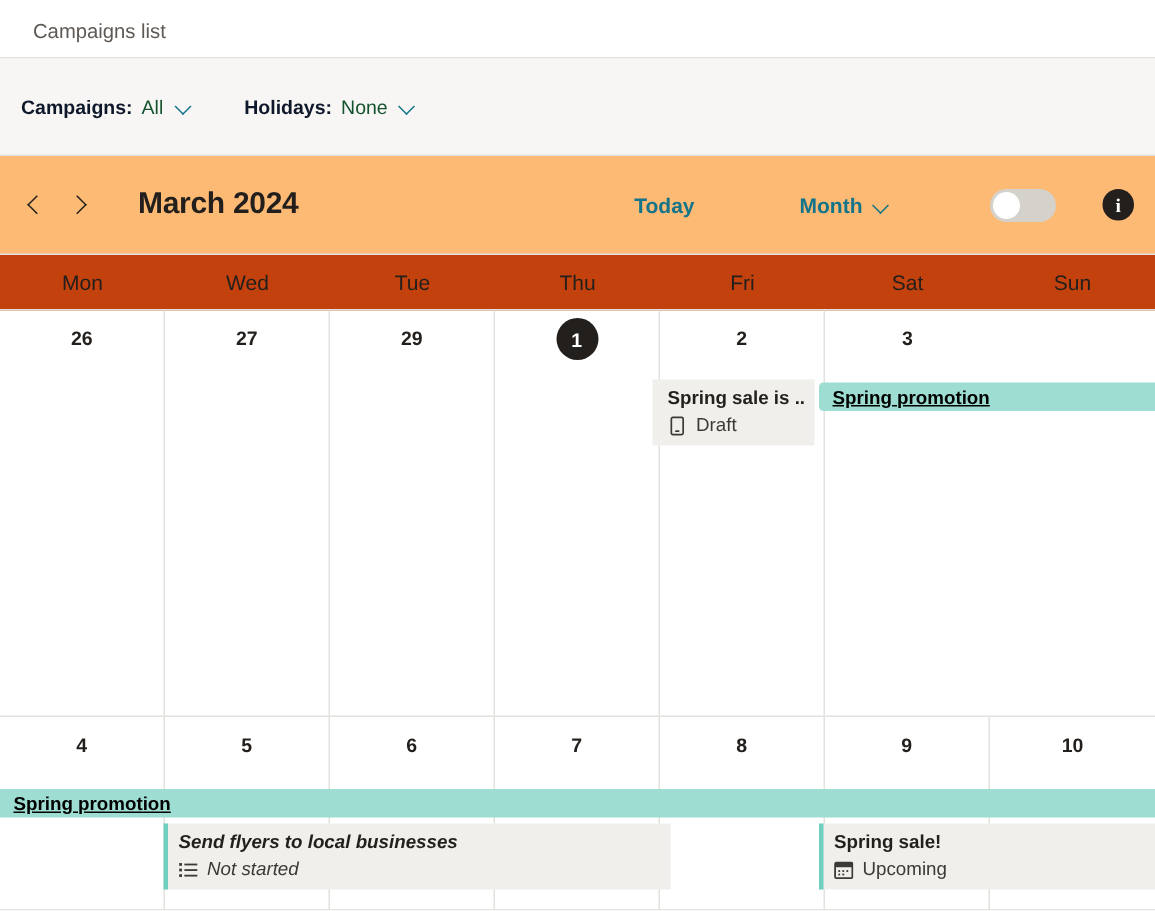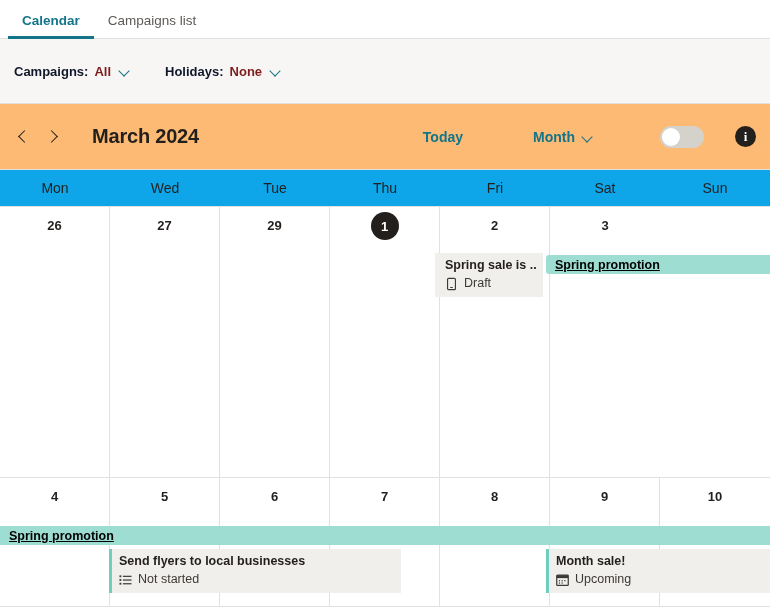--- a/index.html
+++ b/index.html
@@ -44,21 +44,21 @@
     height: 65px;
     background: #f7f6f4;
     border-bottom: 1px solid #e3e1dd;
     display: flex;
     align-items: center;
     padding-left: 14px;
     gap: 34px;
   }
   .filter { display: flex; align-items: center; gap: 6px; font-size: 13px; }
   .filter-label { color: #0f172a; font-weight: 700; }
-  .filter-value { color: #7f1d1d; font-weight: 700; cursor: pointer; }
+  .filter-value { color: #14532d; font-weight: 400; cursor: pointer; }
   .chev {
     width: 12px; height: 12px;
     display: inline-block;
     position: relative;
     cursor: pointer;
     margin-left: 2px;
   }
   .chev::before {
     content: "";
     position: absolute;
@@ -156,21 +156,21 @@
     flex: none;
     line-height: 1;
   }
 
   
   .weekdays {
     display: grid;
     grid-template-columns: repeat(7, 1fr);
     height: 37px;
     border-bottom: 1px solid #e3e1dd;
-    background: #0ea5e9;
+    background: #c2410c;
   }
   .weekday {
     display: flex; align-items: center; justify-content: center;
     font-size: 14px;
     color: #231f1c;
   }
 
   
   .grid { position: relative; }
   .week {
@@ -251,23 +251,20 @@
     font-size: 12.5px;
     color: #3d3935;
     line-height: 15px;
   }
   .ev-ico { width: 13px; height: 14px; flex: none; display: block; }
 </style>
 </head>
 <body>
 
 <div class="tabbar">
-  <div class="tab active">
-    <span>Calendar</span>
-  </div>
   <div class="tab">
     <span>Campaigns list</span>
   </div>
 </div>
 
 <div class="filterbar">
   <div class="filter">
     <span class="filter-label">Campaigns:</span>
     <span class="filter-value">All</span>
     <span class="chev"></span>
@@ -380,37 +377,37 @@
         <div class="datenum">10</div>
       </div>
     </div>
 
     <div class="events">
 
       <div class="event ev-band" style="left:0; top:48px; right:0;">
         <span>Spring promotion</span>
       </div>
 
-      <div class="event ev-card accent" style="left:109px; top:71px; width:292px;">
+      <div class="event ev-card accent" style="left:109px; top:71px; width:338px;font-style:italic;">
         <div class="ev-title">Send flyers to local businesses</div>
         <div class="ev-meta">
           <svg class="ev-ico" viewBox="0 0 14 14">
             <rect x="0.5" y="2" width="2" height="2" fill="#3d3935"></rect>
             <rect x="0.5" y="6" width="2" height="2" fill="#3d3935"></rect>
             <rect x="0.5" y="10" width="2" height="2" fill="#3d3935"></rect>
             <rect x="4.2" y="2.4" width="9.3" height="1.3" fill="#3d3935"></rect>
             <rect x="4.2" y="6.4" width="9.3" height="1.3" fill="#3d3935"></rect>
             <rect x="4.2" y="10.4" width="9.3" height="1.3" fill="#3d3935"></rect>
           </svg>
           <span>Not started</span>
         </div>
       </div>
 
       <div class="event ev-card accent" style="left:546px; top:71px; right:0;">
-        <div class="ev-title">Month sale!</div>
+        <div class="ev-title">Spring sale!</div>
         <div class="ev-meta">
           <svg class="ev-ico" viewBox="0 0 14 14">
             <rect x="0.8" y="1.8" width="12.4" height="11" rx="0.8" fill="none" stroke="#3d3935" stroke-width="1.3"></rect>
             <rect x="0.8" y="1.8" width="12.4" height="3.2" fill="#3d3935"></rect>
             <rect x="3.1" y="7.1" width="1.3" height="1.3" fill="#3d3935"></rect>
             <rect x="6.0" y="7.1" width="1.3" height="1.3" fill="#3d3935"></rect>
             <rect x="8.9" y="7.1" width="1.3" height="1.3" fill="#3d3935"></rect>
             <rect x="3.1" y="9.6" width="1.3" height="1.3" fill="#3d3935"></rect>
             <rect x="6.0" y="9.6" width="1.3" height="1.3" fill="#3d3935"></rect>
           </svg>

